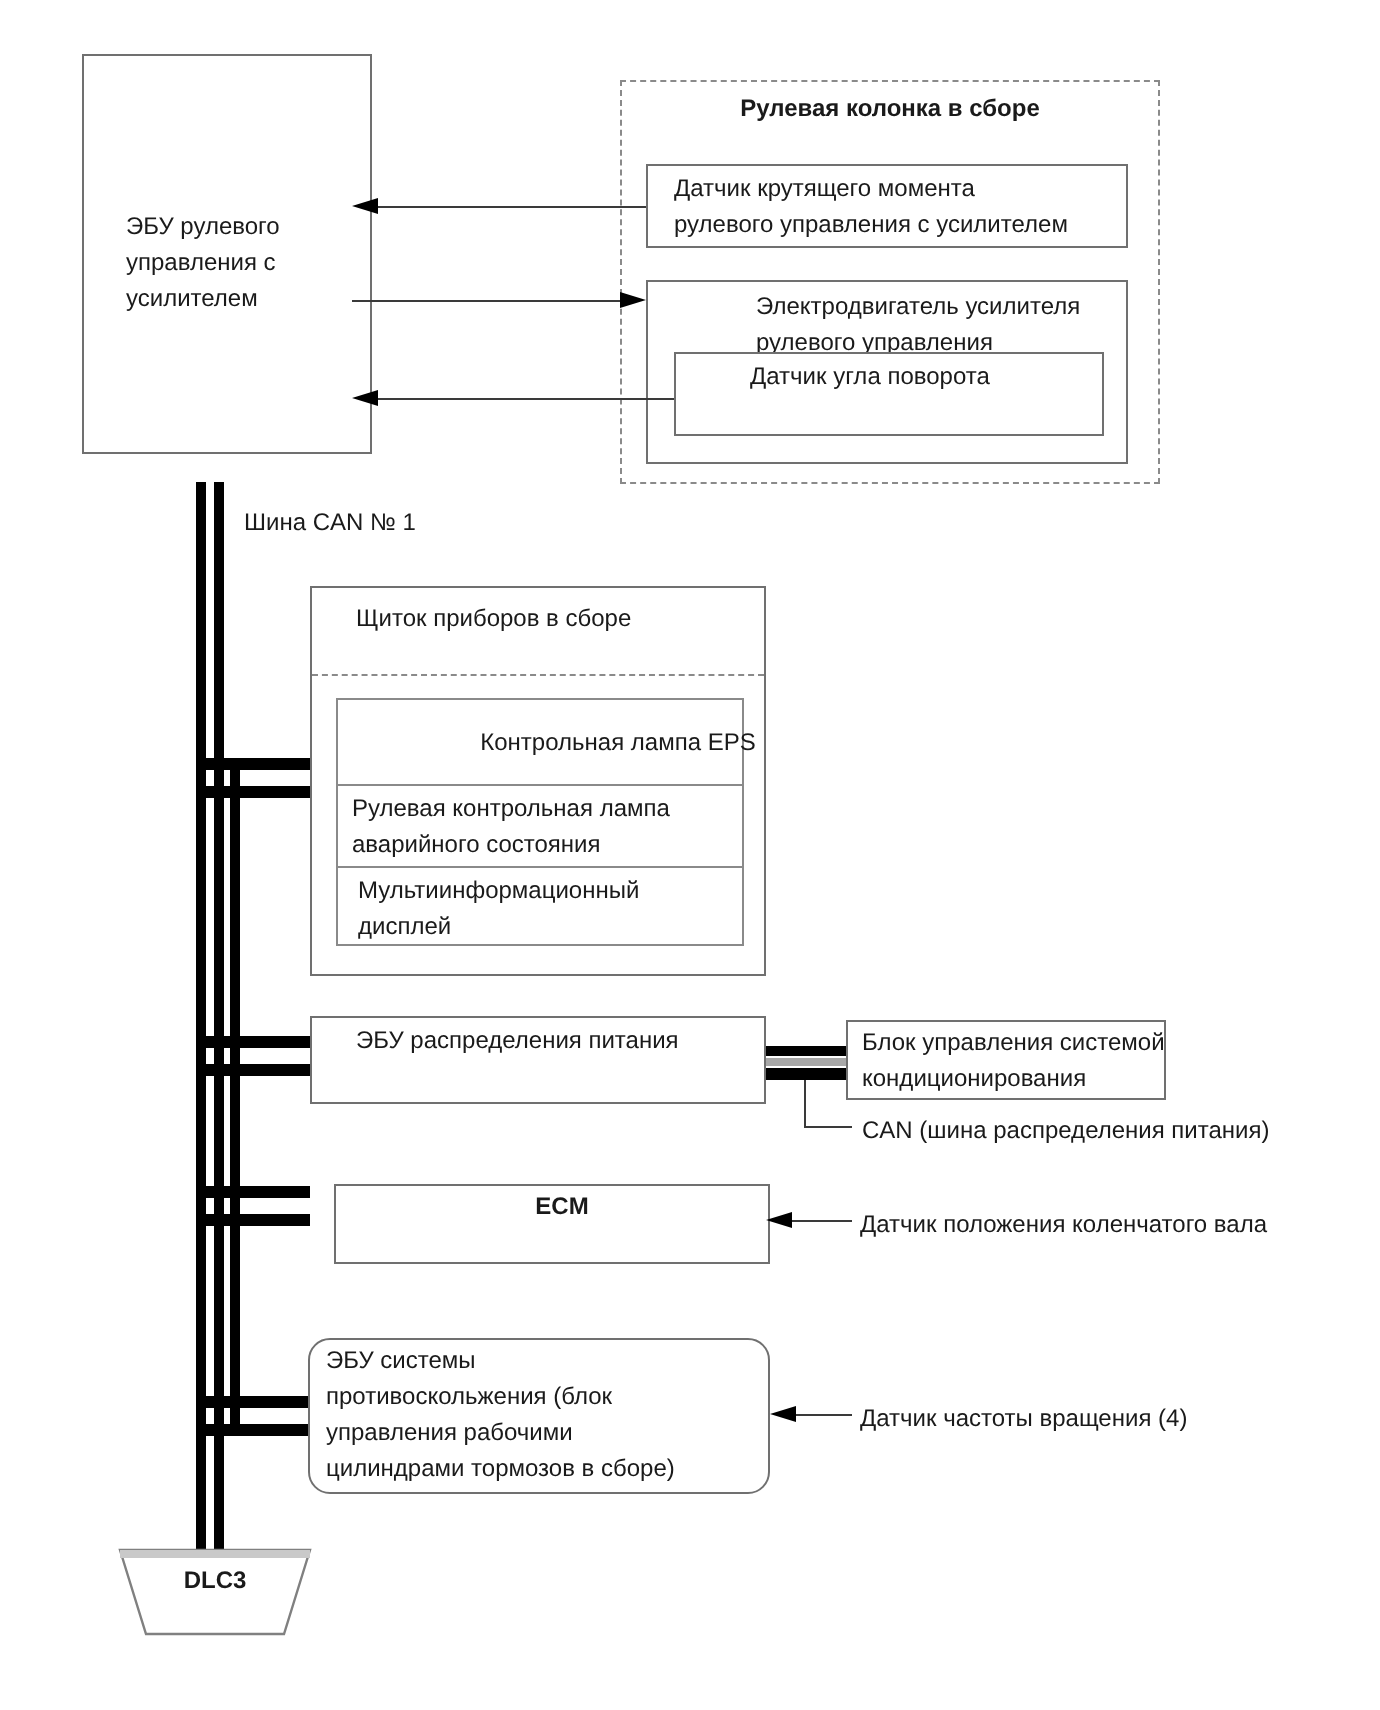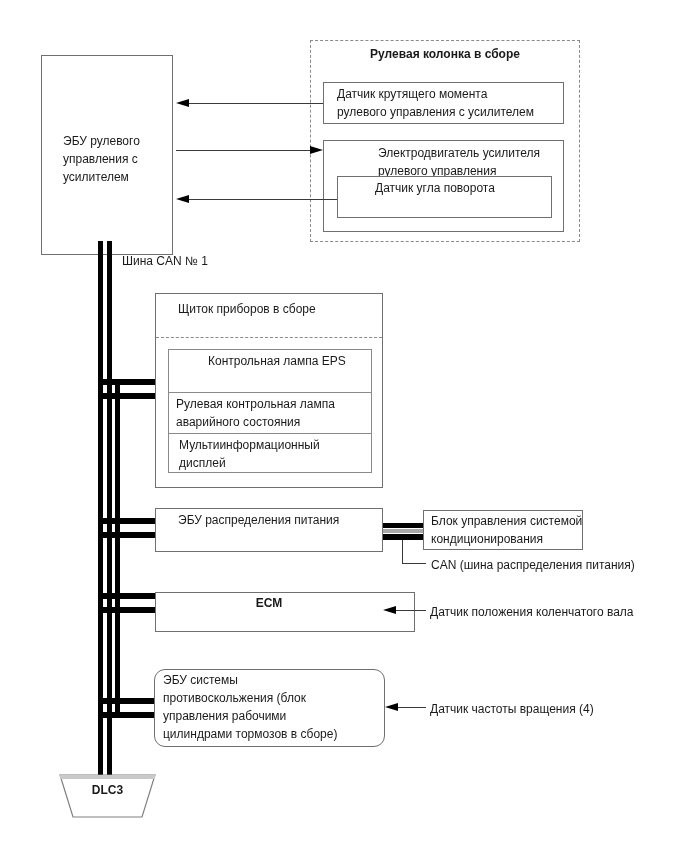--- a/index.html
+++ b/index.html
@@ -24,21 +24,21 @@
     border-left:13px solid #000000;}
   .row{box-sizing:border-box;border-top:1px solid #8a8a8a;}
   .row:first-child{border-top:none;}
   .center{text-align:center;font-weight:bold;}
 </style>
 </head>
 <body>
 
 <div id="canvas">
 
-  <div class="box" style="left:41px;top:55px;width:132px;height:200px;">
+  <div class="box" style="left:41px;top:27px;width:145px;height:200px;">
     <div class="lbl" style="position:absolute;left:21px;top:76px;">
       <div>ЭБУ рулевого</div>
       <div>управления с</div>
       <div>усилителем</div>
     </div>
   </div>
 
   <div class="dashed-box" style="left:310px;top:40px;width:270px;height:202px;"></div>
   <div class="lbl abs center" style="left:310px;top:45px;width:270px;">Рулевая колонка в сборе</div>
 
@@ -85,21 +85,21 @@
   <div class="bus" style="left:98px;top:607px;width:57px;height:6px;"></div>
 
   <div class="bus" style="left:98px;top:698px;width:56px;height:6px;"></div>
   <div class="bus" style="left:98px;top:712px;width:56px;height:6px;"></div>
 
   <div class="box" style="left:155px;top:293px;width:228px;height:195px;">
     <div class="lbl" style="position:absolute;left:22px;top:6px;">Щиток приборов в сборе</div>
     <div style="position:absolute;left:0;top:43px;width:226px;border-top:1px dashed #8a8a8a;"></div>
     <div class="box box-light" style="left:12px;top:55px;width:204px;height:124px;border:1px solid #8a8a8a;">
       <div class="row" style="height:42px;">
-        <div class="lbl" style="position:relative;left:39px;top:2px;">Контрольная лампа EPS</div>
+        <div class="lbl" style="position:relative;left:39px;top:12px;text-align:center;">Контрольная лампа EPS</div>
       </div>
       <div class="row" style="height:41px;">
         <div class="lbl" style="position:relative;left:7px;top:2px;">
           <div>Рулевая контрольная лампа</div>
           <div>аварийного состояния</div>
         </div>
       </div>
       <div class="row" style="height:41px;">
         <div class="lbl" style="position:relative;left:10px;top:2px;">
           <div>Мультиинформационный</div>
@@ -121,21 +121,21 @@
     <div class="lbl" style="position:absolute;left:7px;top:1px;">
       <div>Блок управления системой</div>
       <div>кондиционирования</div>
     </div>
   </div>
 
   <div class="vline" style="left:402px;top:540px;height:24px;"></div>
   <div class="hline" style="left:402px;top:563px;width:24px;"></div>
   <div class="lbl abs" style="left:431px;top:556px;">CAN (шина распределения питания)</div>
 
-  <div class="box" style="left:155px;top:592px;width:260px;height:40px;">
+  <div class="box" style="left:167px;top:592px;width:218px;height:40px;">
     <div class="lbl center" style="position:absolute;left:0;top:1px;width:226px;">ECM</div>
   </div>
 
   <div class="hline" style="left:396px;top:610px;width:30px;"></div>
   <div class="arrow-left" style="left:383px;top:606px;"></div>
   <div class="lbl abs" style="left:430px;top:603px;">Датчик положения коленчатого вала</div>
 
   <div class="box" style="left:154px;top:669px;width:231px;height:78px;border-radius:11px;">
     <div class="lbl" style="position:absolute;left:8px;top:1px;">
       <div>ЭБУ системы</div>

